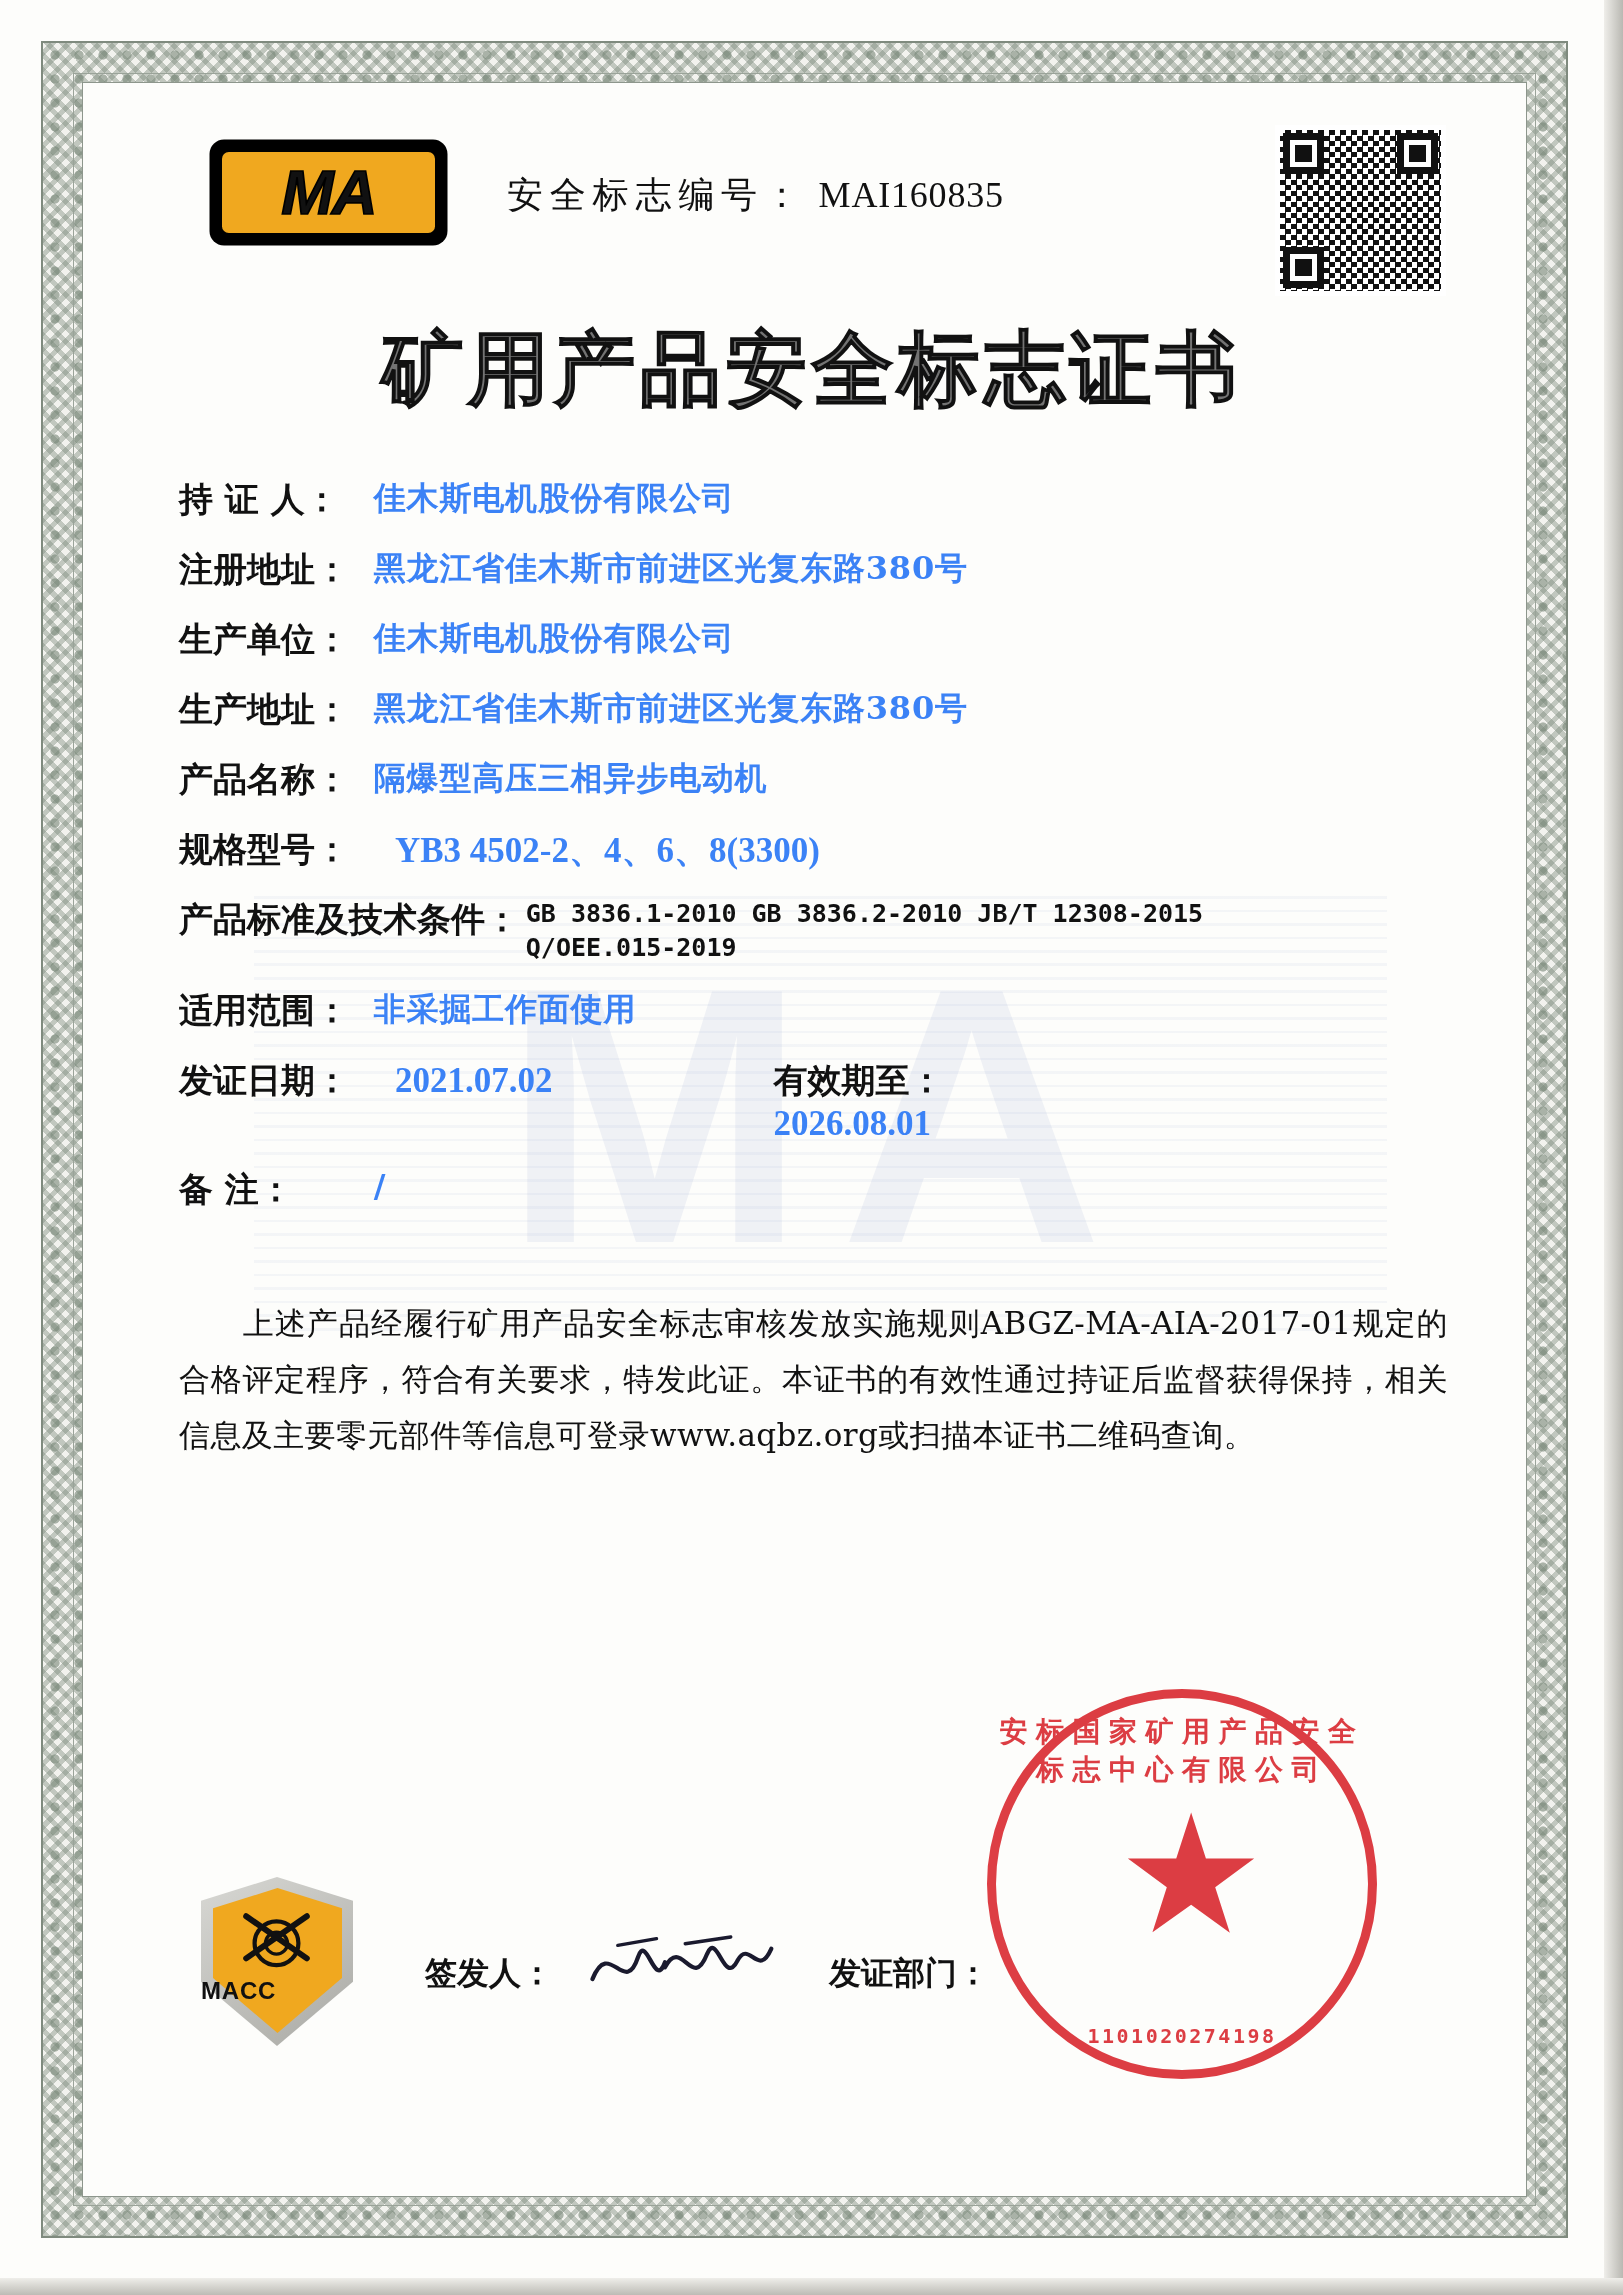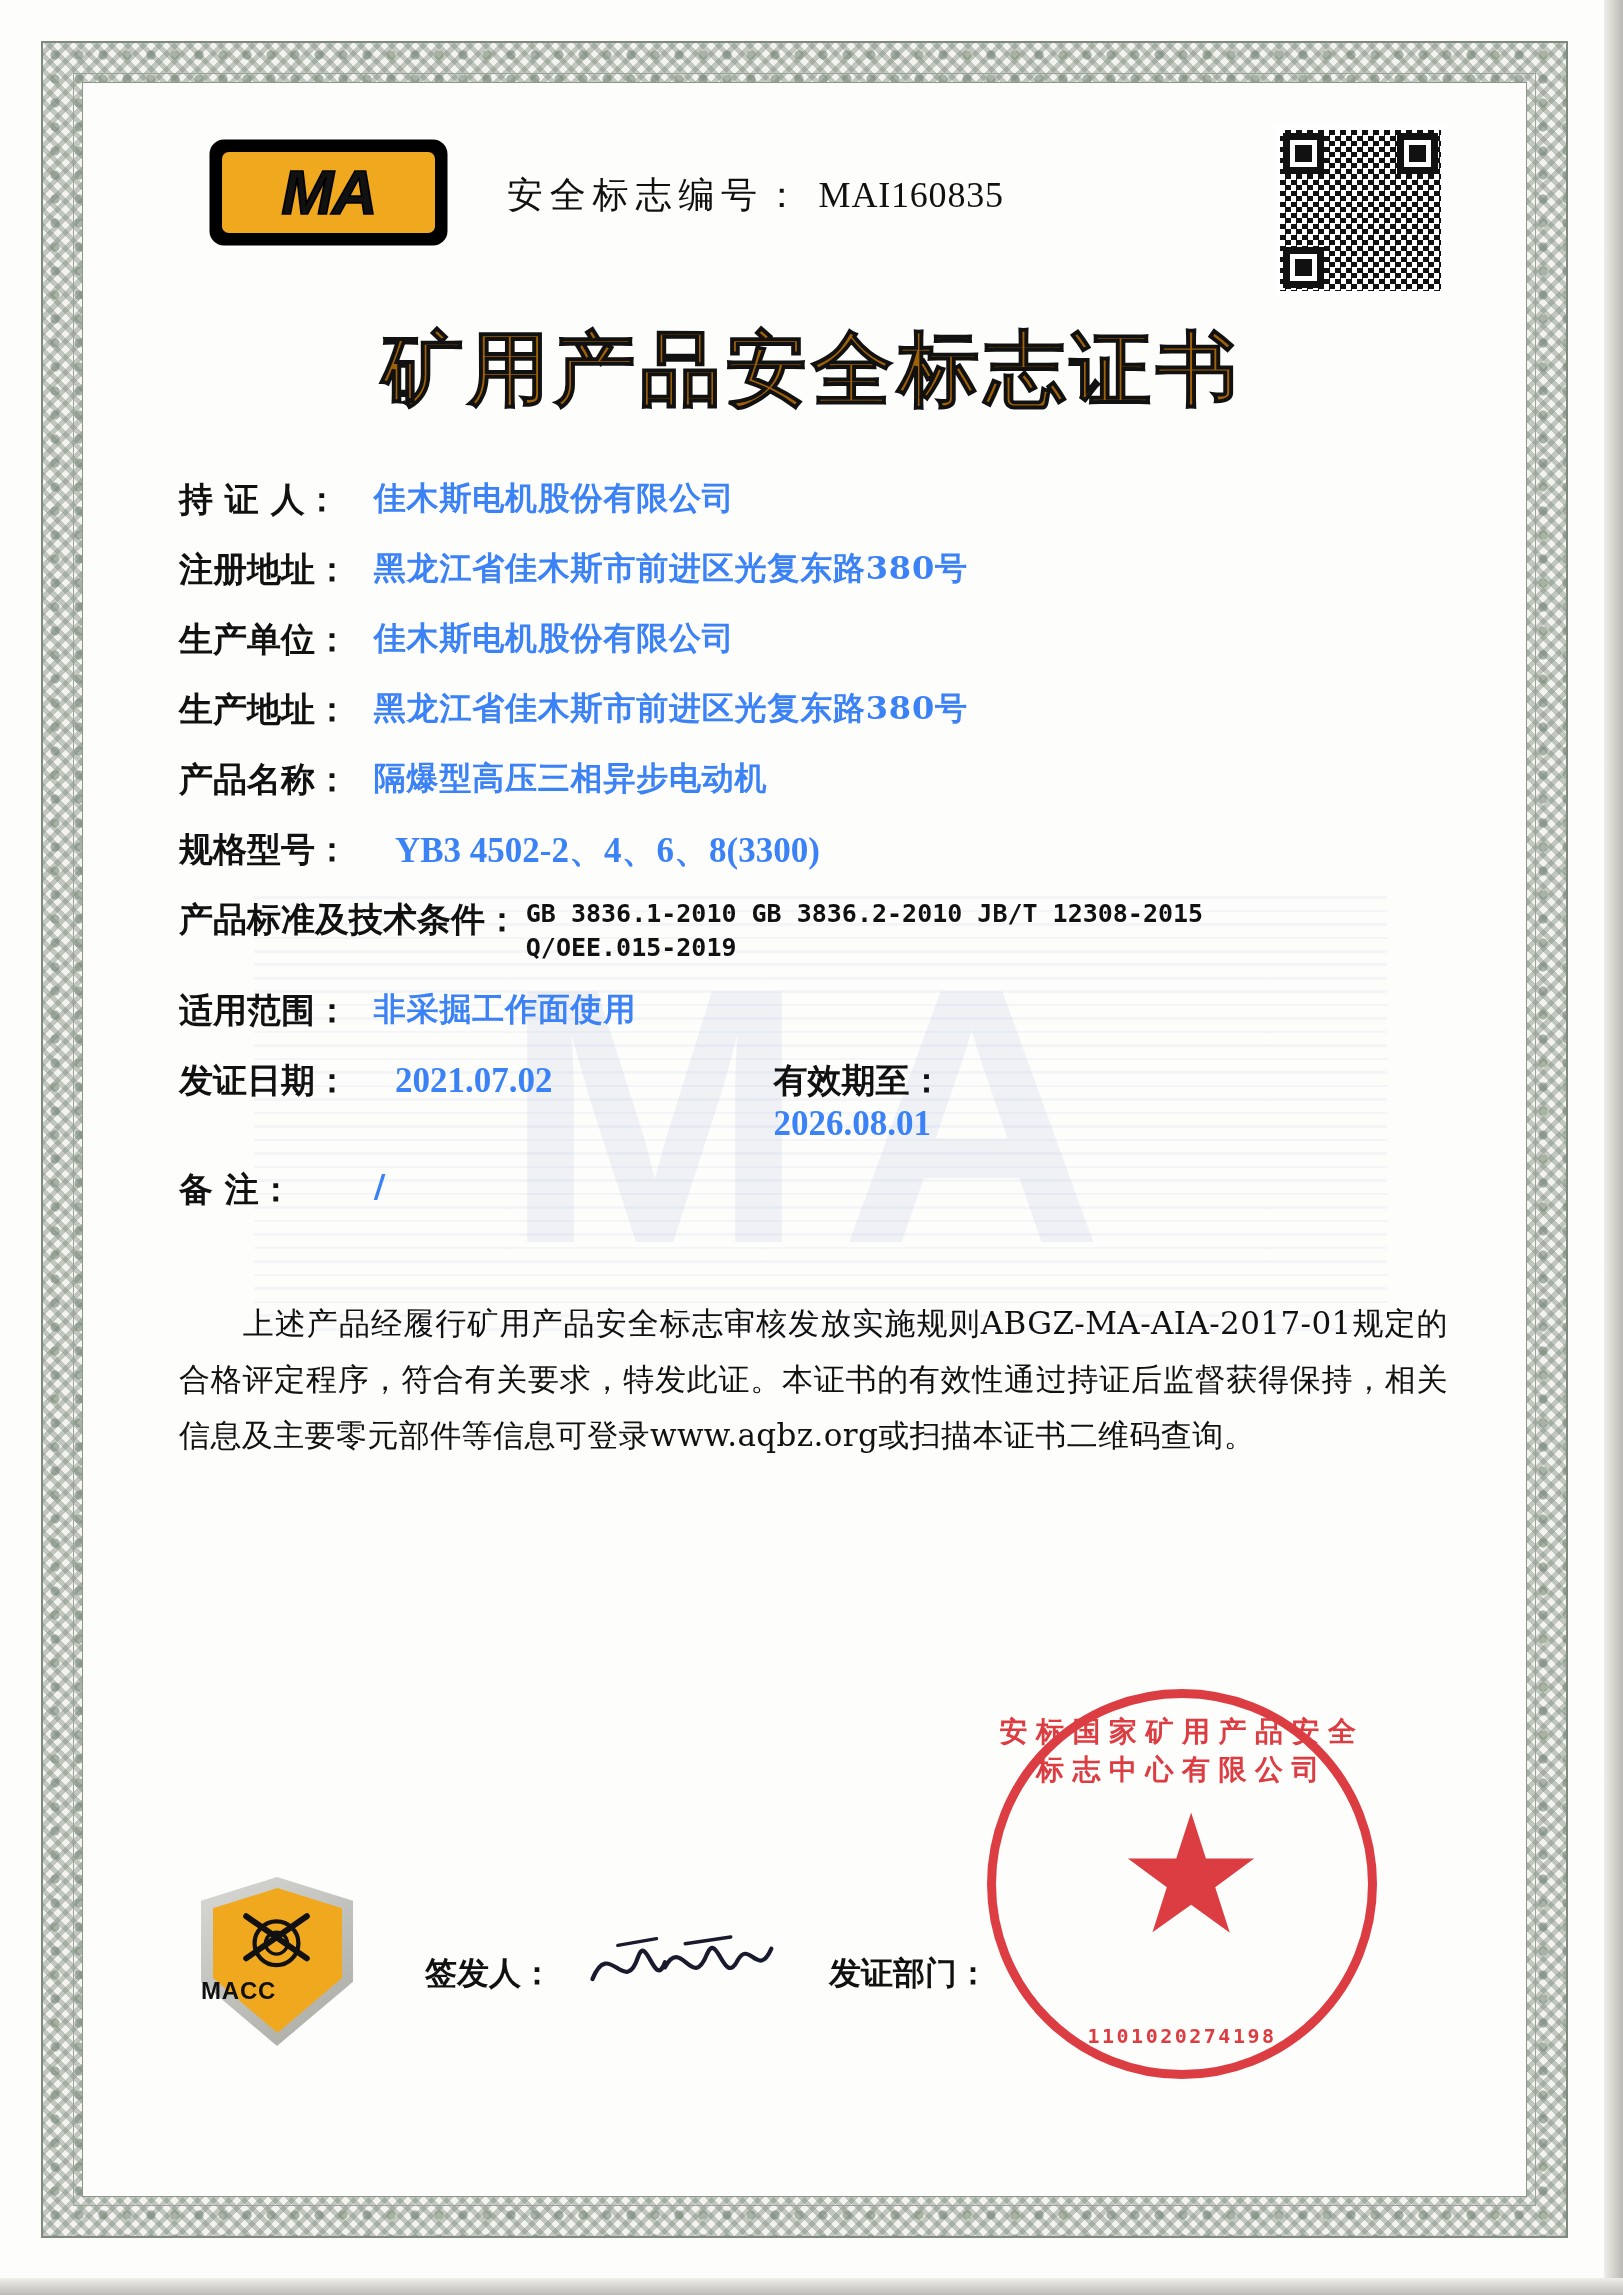--- a/index.html
+++ b/index.html
@@ -169,21 +169,21 @@
     background: #111;
   }
 
   
   #main-title {
     margin-top: 12px;
     text-align: center;
     font-size: 81px;
     font-weight: bold;
     letter-spacing: 5px;
-    color: #a16207;
+    color: #737373;
     font-family: "DejaVu Serif", serif;
     -webkit-text-stroke: 1.4px #111;
   }
 
   
   #fields {
     margin-top: 52px;
     padding-left: 52px;
     padding-right: 34px;
   }

